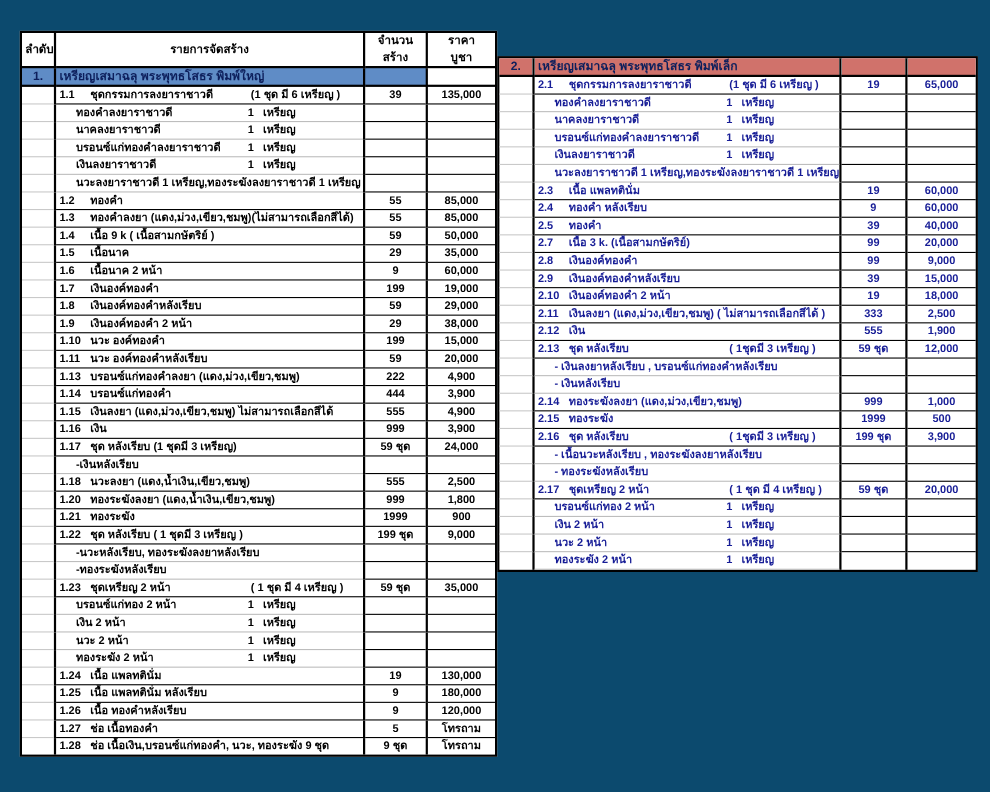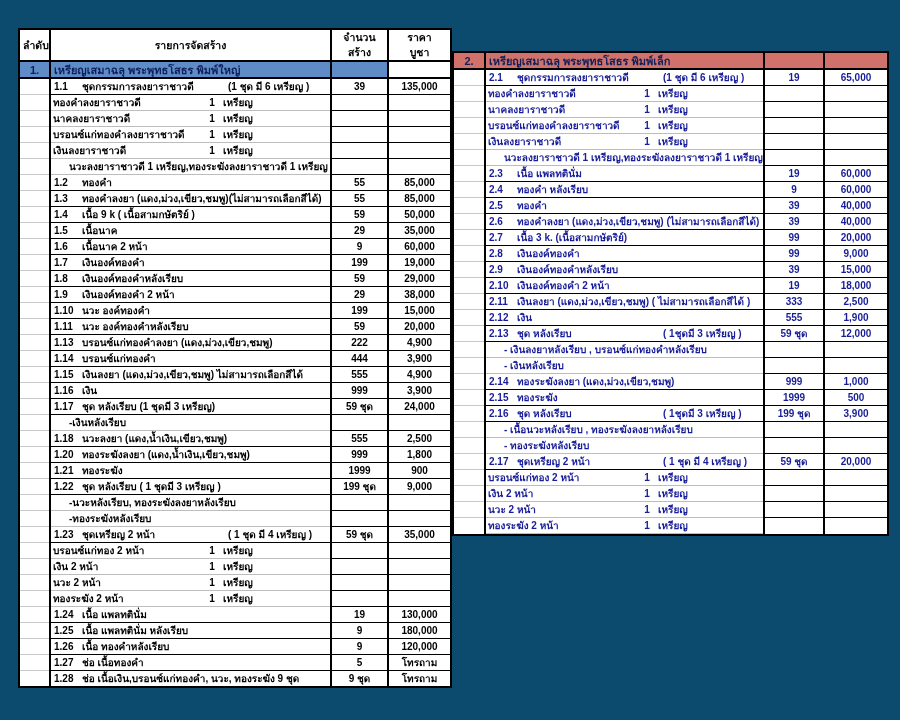--- a/index.html
+++ b/index.html
@@ -26,21 +26,21 @@
   tr:last-child td{border-bottom:none;}
   
   tr.section td{background:var(--band);color:var(--band-ink);border-bottom:2px solid #000;}
   .tbl-left tr.section td.price{background:#fff;}
   tr.section td.no{border-bottom:2px solid #000;font-size:11px;}
   tr.section td.desc{font-size:11px;}
   
   .item-no{display:inline-block;width:28px;}
   .item-name{display:inline-block;min-width:146px;}
   .item-paren{display:inline-block;}
-  tr.sub td.desc{padding-left:2px;margin-top:28px;}
+  tr.sub td.desc{padding-left:18px;margin-top:28px;}
   .sub-name{display:inline-block;min-width:148px;}
   .sub-count{display:inline-block;width:22px;text-align:center;}
   tr.note td.desc{padding-left:18px;}
 </style>
 </head>
 <body>
 
 <div class="stage" style="background: #0c4a6e;">
 
   <div class="tbl tbl-left" id="left-tbl" style="--band: #5f8cc6; --band-ink: #0d1f5c; --ink: #000000;">
@@ -368,26 +368,20 @@
             <td class="price">60,000</td>
           </tr>
           <tr class="item">
             <td class="no"></td>
             <td class="desc"><span class="item-no">2.5</span><span class="item-name">ทองคำ</span></td>
             <td class="qty">39</td>
             <td class="price">40,000</td>
           </tr>
           <tr class="item">
             <td class="no"></td>
-            <td class="desc"><span class="item-no">2.6</span><span class="item-name">ทองคำลงยา (แดง,ม่วง,เขียว,ชมพู) (ไม่สามารถเลือกสีได้)</span></td>
-            <td class="qty">39</td>
-            <td class="price">40,000</td>
-          </tr>
-          <tr class="item">
-            <td class="no"></td>
             <td class="desc"><span class="item-no">2.7</span><span class="item-name">เนื้อ 3 k.  (เนื้อสามกษัตริย์)</span></td>
             <td class="qty">99</td>
             <td class="price">20,000</td>
           </tr>
           <tr class="item">
             <td class="no"></td>
             <td class="desc"><span class="item-no">2.8</span><span class="item-name">เงินองค์ทองคำ</span></td>
             <td class="qty">99</td>
             <td class="price">9,000</td>
           </tr>

